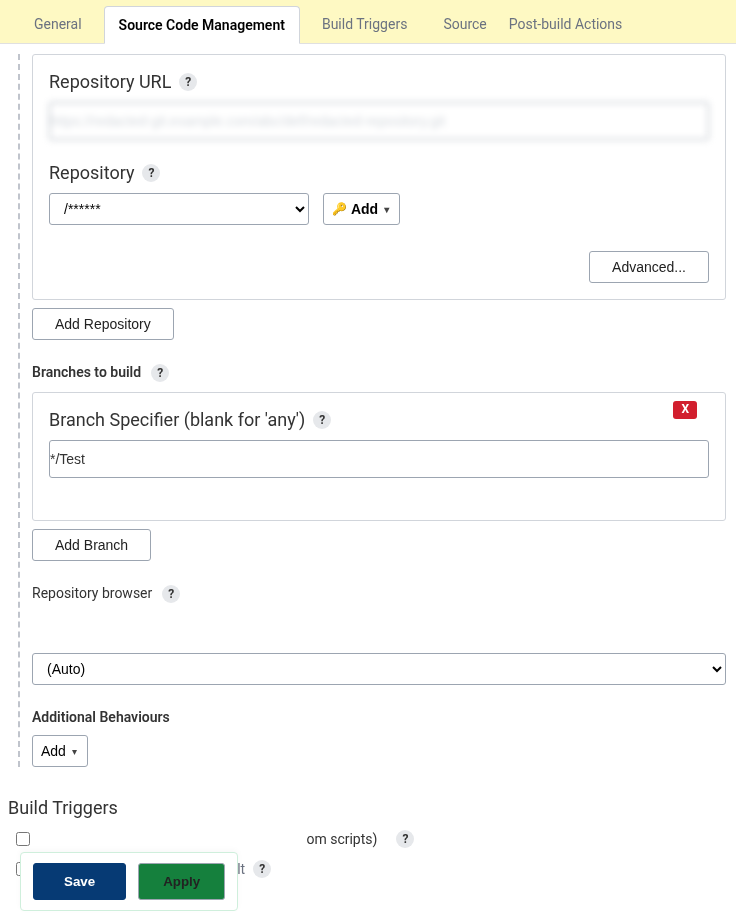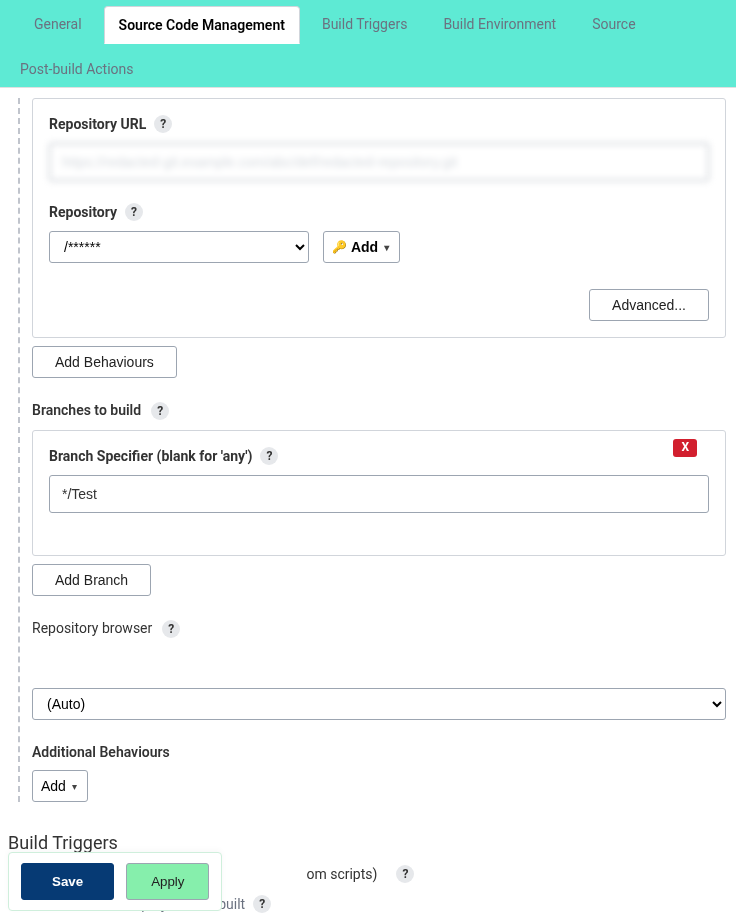--- a/index.html
+++ b/index.html
@@ -11,21 +11,21 @@
       font-family: -apple-system, BlinkMacSystemFont, "Segoe UI", Roboto, Arial, sans-serif;
       font-size: 14px;
       color: #333;
       background: #fff;
       width: 736px;
       height: 915px;
       overflow: hidden;
       position: relative;
     }
     .tabs-bar {
-      background: #5eead4;
+      background: #fef9c3;
       padding: 6px 20px 0 20px;
       display: flex;
       flex-wrap: wrap;
       gap: 8px;
       border-bottom: 1px solid #e0e0e0;
     }
     .tab {
       padding: 10px 14px;
       color: #6b7280;
       cursor: pointer;
@@ -56,22 +56,22 @@
       background: #fff;
       position: relative;
     }
     .label-row {
       display: flex;
       align-items: center;
       gap: 8px;
       margin-bottom: 10px;
     }
     .field-label {
-      font-weight: 700;
-      font-size: 14px;
+      font-weight: 400;
+      font-size: 18px;
     }
     .section-label {
       font-weight: 600;
       font-size: 14px;
     }
     .section-plain {
       font-weight: 400;
       font-size: 14px;
     }
     .help-badge {
@@ -84,21 +84,21 @@
       width: 18px;
       height: 18px;
       font-size: 12px;
       font-weight: 700;
       cursor: pointer;
     }
     .text-input {
       width: 100%;
       border: 1px solid #9ca5b1;
       border-radius: 3px;
-      padding: 10px 12px;
+      padding: 10px 0;
       font-size: 14px;
       color: #333;
       background: #fff;
     }
     .text-input.blurred {
       color: #d5d9de;
       filter: blur(3px);
     }
     .cred-row {
       display: flex;
@@ -184,64 +184,63 @@
     }
     .trigger-row {
       display: flex;
       align-items: center;
       gap: 8px;
       margin: 12px 0 4px 0;
       color: #333;
     }
     .footer-bar {
       position: absolute;
-      left: 8px;
+      left: 20px;
       bottom: 4px;
       background: #fff;
       border: 1px solid #cfefdc;
       border-radius: 4px;
       padding: 10px 12px;
       display: flex;
       gap: 12px;
       box-shadow: 0 -2px 6px rgba(0,0,0,0.03);
     }
     .btn-primary {
       background: #063a74;
       border: 1px solid #063a74;
       color: #fff;
       font-weight: 600;
       padding: 10px 30px;
       border-radius: 3px;
       cursor: pointer;
     }
     .btn-apply {
-      background: #86efac;
+      background: #15803d;
       border: 1px solid #9ca5b1;
       color: #222;
-      font-weight: 400;
+      font-weight: 700;
       padding: 10px 24px;
       border-radius: 3px;
       cursor: pointer;
     }
     .cheq {
       width: 14px;
       height: 14px;
     }
     .partial-text {
       color: #333;
     }
   </style>
 </head>
 <body>
 
 <div class="tabs-bar">
   <div class="tab">General</div>
   <div class="tab active">Source Code Management</div>
   <div class="tab">Build Triggers</div>
-  <div class="tab">Build Environment</div>
   <div class="tab">Source</div>
   <div class="tab" style="padding-left:0;">Post-build Actions</div>
 </div>
 
 <div class="content">
   <div class="track">
 
     
     <div class="panel">
       <div class="label-row">
@@ -260,21 +259,21 @@
           <span class="key-icon">🔑</span>
           <span>Add</span>
           <span class="caret">▾</span>
         </button>
       </div>
 
       <div class="advanced-row">
         <button class="btn">Advanced...</button>
       </div>
     </div>
-    <button class="btn under-btn">Add Behaviours</button>
+    <button class="btn under-btn">Add Repository</button>
 
     
     <div class="section-header">
       <span class="section-label">Branches to build</span>
       <span class="help-badge">?</span>
     </div>
     <div class="panel">
       <span class="delete-badge">X</span>
       <div class="label-row">
         <span class="field-label">Branch Specifier (blank for 'any')</span>

